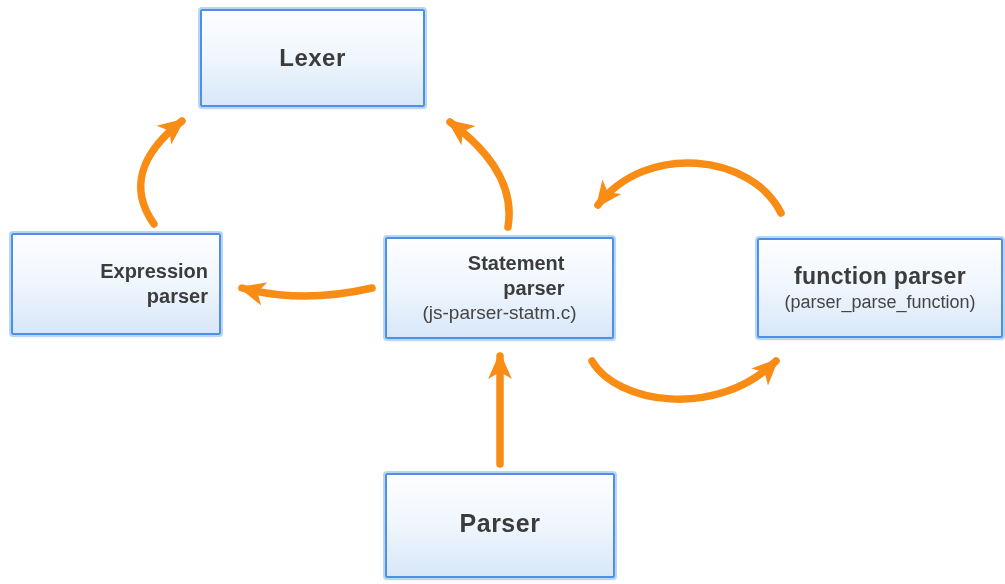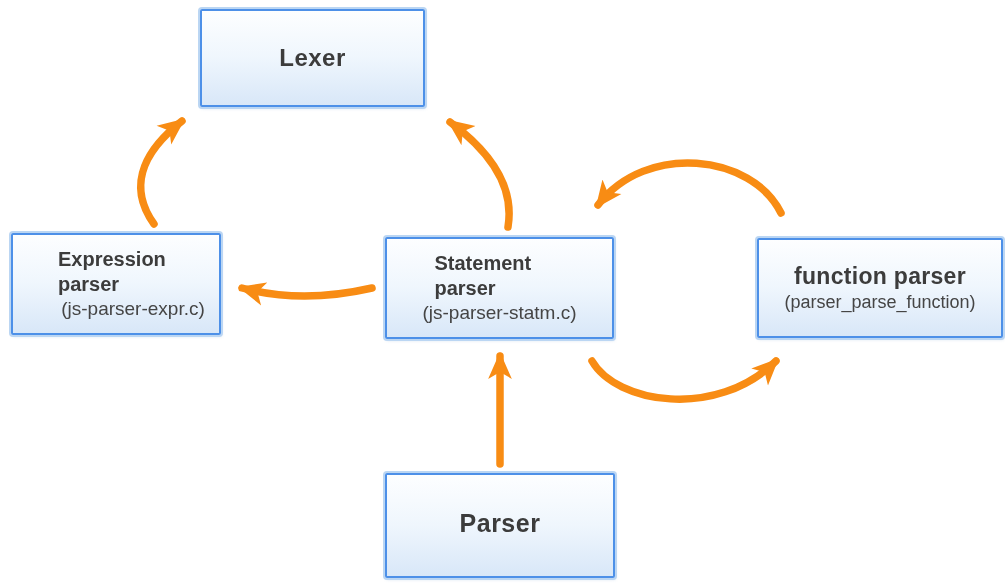--- a/index.html
+++ b/index.html
@@ -18,21 +18,21 @@
   }
   #arrows{position:absolute;left:0;top:0;}
   .arrow{fill:none;stroke:var(--arrow);stroke-width:7.5;stroke-linecap:round;}
   .head{fill:var(--arrow);}
   .node{
     position:absolute;box-sizing:border-box;
     border:2px solid var(--node-border);border-radius:2px;
     background:linear-gradient(180deg,var(--fill-top) 0%,#EFF6FD 50%,var(--fill-bottom) 100%);
     box-shadow:0 0 0 2px var(--halo),1px 2px 3px rgba(120,160,210,.25);
     display:flex;flex-direction:column;justify-content:center;align-items:center;
-    color:var(--text);text-align:left;
+    color:var(--text);text-align:right;
   }
   .title{font-weight:700;line-height:1.25;}
   .subtitle{font-weight:400;color:#454545;line-height:1.3;}
   #node-lexer{left:200px;top:9px;width:225px;height:98px;}
   #node-lexer .title{font-size:24px;letter-spacing:.5px;}
   #node-lexer .subtitle{font-size:21px;}
   #node-expression{left:11px;top:233px;width:210px;height:102px;padding-left:34px;}
   #node-expression .title{font-size:20px;max-width:150px;}
   #node-expression .subtitle{font-size:19px;}
   #node-statement{left:385px;top:237px;width:229px;height:102px;}
@@ -63,21 +63,20 @@
     <path class="arrow" d="M 592 361 C 616 403 716 420 776 361" marker-end="url(#ah)"></path>
     <path class="arrow" d="M 500 464 L 500 356" marker-end="url(#ah)"></path>
   </svg>
 
   <div class="node" id="node-lexer">
     <span class="title">Lexer</span>
   </div>
 
   <div class="node" id="node-expression">
     <span class="title">Expression parser</span>
-    <span class="subtitle">(js-parser-expr.c)</span>
   </div>
 
   <div class="node" id="node-function">
     <span class="title">function parser</span>
     <span class="subtitle">(parser_parse_function)</span>
   </div>
 
   <div class="node" id="node-statement">
     <span class="title">Statement parser</span>
     <span class="subtitle">(js-parser-statm.c)</span>

